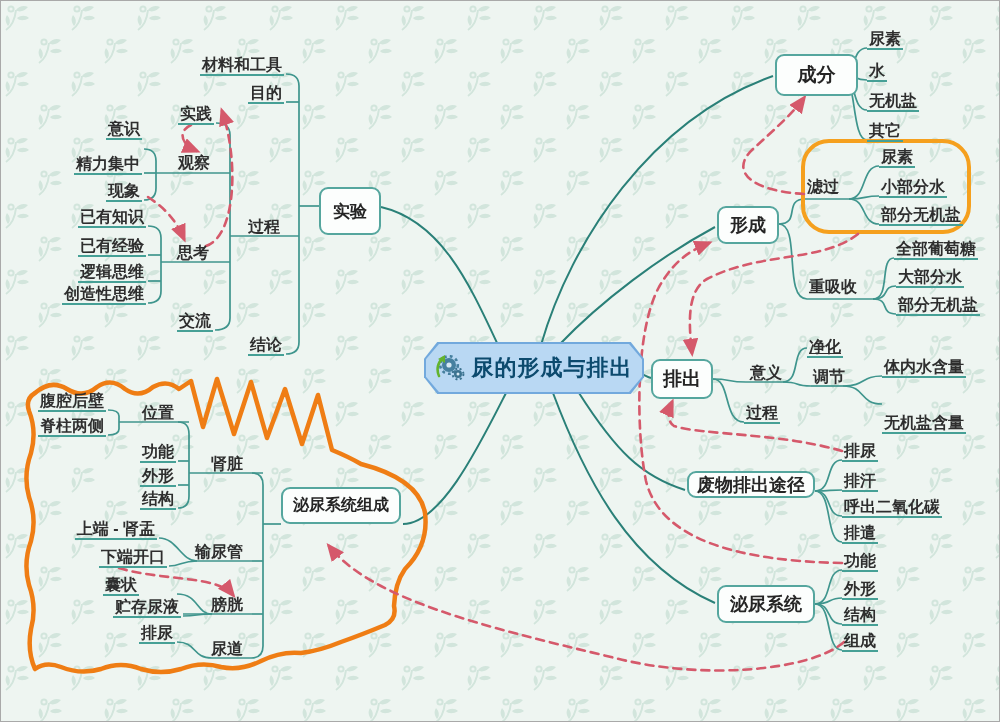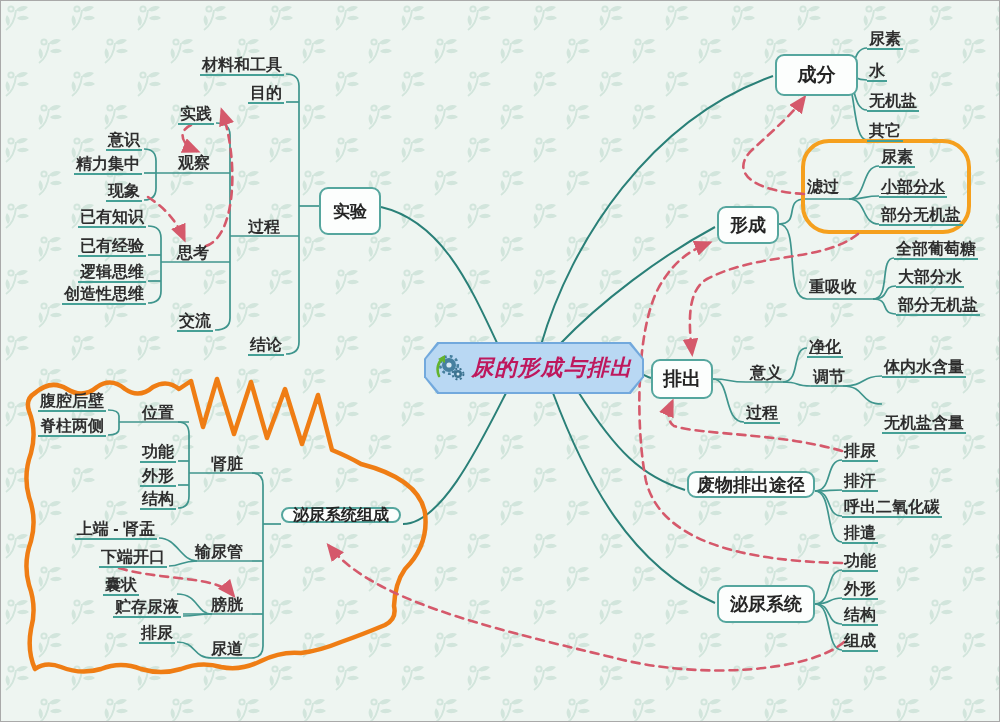--- a/index.html
+++ b/index.html
@@ -12,21 +12,21 @@
   .pl{position:absolute;white-space:nowrap;font-weight:bold;font-size:16px;color:#2e2e2e;
       padding:0 2px;line-height:16px;}
   .node{position:absolute;display:flex;align-items:center;justify-content:center;
         background:#fcfefd;border:2px solid #55a69e;border-radius:9px;font-weight:bold;
         color:#252525;white-space:nowrap;box-sizing:border-box;}
   #center-outer{position:absolute;left:423px;top:341px;width:220px;height:52px;
         background:#72a9dd;clip-path:polygon(6% 0,94% 0,100% 32%,100% 68%,94% 100%,6% 100%,0 68%,0 32%);}
   #center-inner{position:absolute;left:2px;top:2px;width:216px;height:48px;
         background:#b9d8f3;clip-path:polygon(6% 0,94% 0,100% 32%,100% 68%,94% 100%,6% 100%,0 68%,0 32%);
         display:flex;align-items:center;justify-content:center;gap:6px;}
-  #center-inner .t{font-weight:bold;font-size:22px;color:#be185d;letter-spacing:1px;font-style:italic;}
+  #center-inner .t{font-weight:bold;font-size:22px;color:#0c4a6e;letter-spacing:1px;}
 </style>
 </head>
 <body>
 
 <div id="frame">
 
 <svg class="canvas" width="1000" height="722" viewBox="0 0 1000 722">
   <defs>
     <g id="sprig" fill="#d2e5dc">
       <path d="M1,24 C7,20 10,13 11,4" fill="none" stroke="#d2e5dc" stroke-width="2"></path>
@@ -167,21 +167,21 @@
     </div>
 <div class="node" style="left:650px;top:358px;width:62px;height:40px;font-size:19px;">
       <span>排出</span>
     </div>
 <div class="node" style="left:686px;top:470px;width:128px;height:27px;font-size:18px;">
       <span>废物排出途径</span>
     </div>
 <div class="node" style="left:716px;top:584px;width:98px;height:38px;font-size:18px;">
       <span>泌尿系统</span>
     </div>
-<div class="node" style="left:280px;top:506px;width:120px;height:16px;font-size:16px;">
+<div class="node" style="left:280px;top:486px;width:120px;height:37px;font-size:16px;">
       <span>泌尿系统组成</span>
     </div>
 
 <div id="center-outer">
   <div id="center-inner">
     <svg width="30" height="26" viewBox="0 0 30 26">
       <circle cx="13" cy="10" r="8.8" fill="none" stroke="#46809f" stroke-width="2.6" stroke-dasharray="2.8 3.2"></circle>
       <circle cx="13" cy="10" r="7" fill="#46809f"></circle>
       <circle cx="13" cy="10" r="2.6" fill="#d7e9f3"></circle>
       <circle cx="22" cy="19" r="5.4" fill="none" stroke="#3c7390" stroke-width="2" stroke-dasharray="2 2.4"></circle>
@@ -195,36 +195,36 @@
 </div>
 
 <div class="lf" style="right:715px;top:56px;">材料和工具</div>
 <div class="lf" style="right:715px;top:84px;">目的</div>
 <div class="pl" style="right:717px;top:218px;">过程</div>
 <div class="lf" style="right:715px;top:336px;">结论</div>
 <div class="lf" style="right:785px;top:105px;">实践</div>
 <div class="pl" style="right:787px;top:154px;">观察</div>
 <div class="pl" style="right:788px;top:244px;">思考</div>
 <div class="lf" style="right:786px;top:312px;">交流</div>
-<div class="lf" style="right:857px;top:131px;">意识</div>
+<div class="lf" style="right:857px;top:120px;">意识</div>
 <div class="lf" style="right:857px;top:155px;">精力集中</div>
 <div class="lf" style="right:857px;top:182px;">现象</div>
 <div class="lf" style="right:853px;top:208px;text-align:center;">已有知识</div>
 <div class="lf" style="right:853px;top:237px;">已有经验</div>
 <div class="lf" style="right:853px;top:263px;">逻辑思维</div>
 <div class="lf" style="right:853px;top:285px;">创造性思维</div>
 
 <div class="lf" style="left:866px;top:30px;">尿素</div>
 <div class="lf" style="left:866px;top:62px;">水</div>
 <div class="lf" style="left:866px;top:92px;">无机盐</div>
 <div class="lf" style="left:866px;top:122px;">其它</div>
 
 <div class="pl" style="left:804px;top:178px;">滤过</div>
 <div class="lf" style="left:878px;top:148px;">尿素</div>
-<div class="lf" style="left:878px;top:178px;text-decoration:underline;">小部分水</div>
+<div class="lf" style="left:878px;top:178px;">小部分水</div>
 <div class="lf" style="left:878px;top:206px;">部分无机盐</div>
 <div class="pl" style="left:806px;top:278px;">重吸收</div>
 <div class="lf" style="left:893px;top:240px;">全部葡萄糖</div>
 <div class="lf" style="left:895px;top:268px;">大部分水</div>
 <div class="lf" style="left:895px;top:296px;">部分无机盐</div>
 
 <div class="pl" style="left:747px;top:364px;">意义</div>
 <div class="lf" style="left:743px;top:404px;">过程</div>
 <div class="lf" style="left:806px;top:338px;text-decoration:underline;">净化</div>
 <div class="pl" style="left:810px;top:368px;">调节</div>

